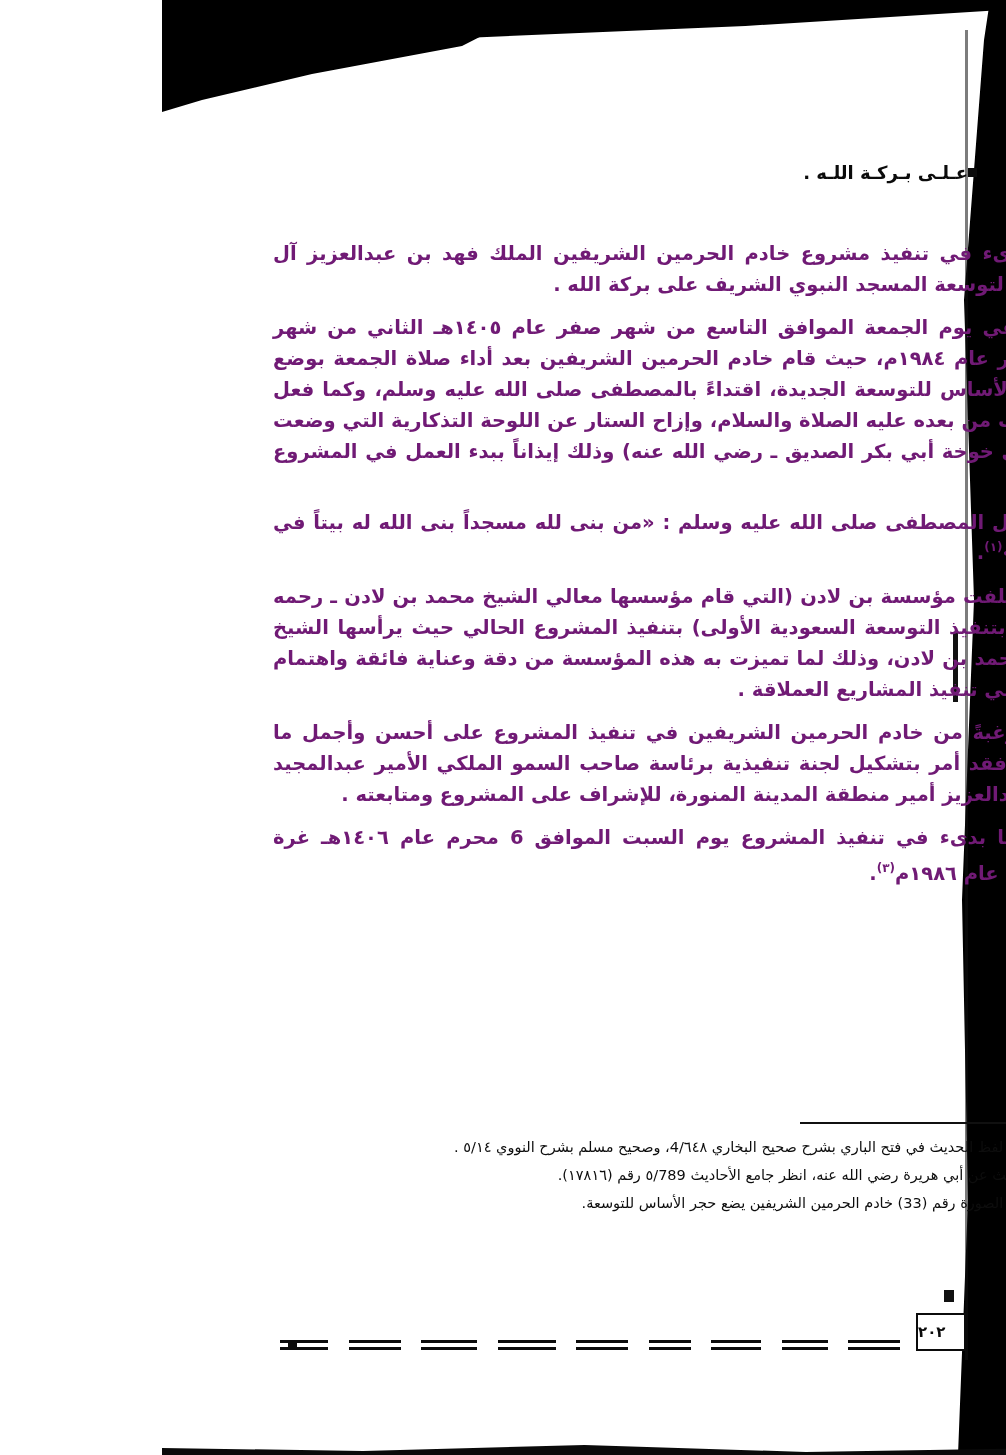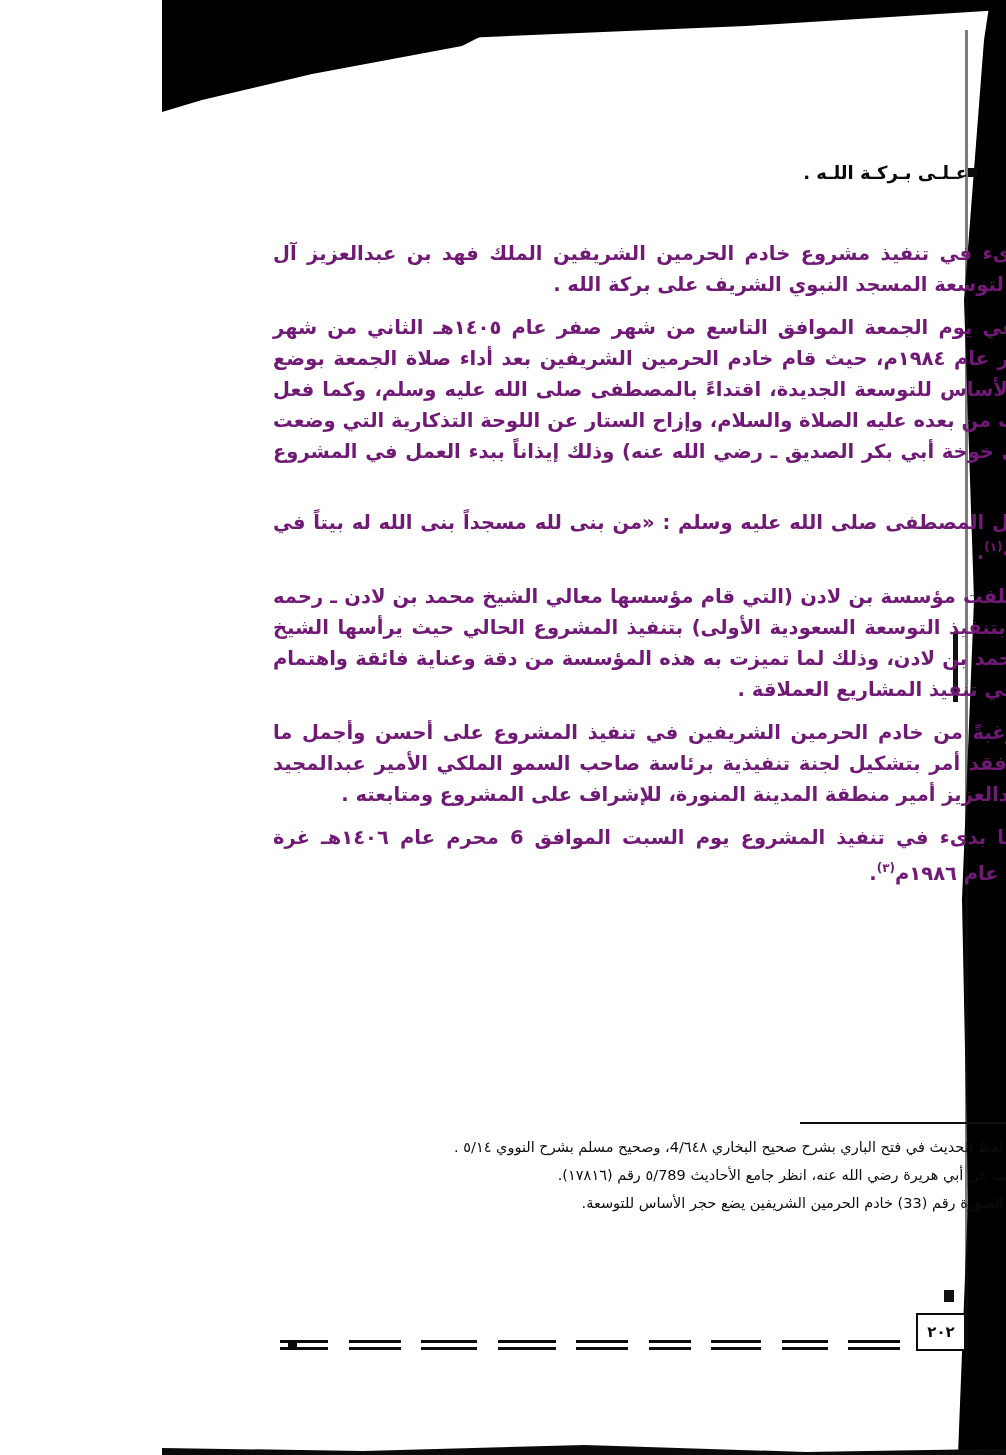--- a/index.html
+++ b/index.html
@@ -175,21 +175,21 @@
   
   .page-number-box {
     position: absolute;
     top: 1313px;
     left: 754px;
     width: 46px;
     height: 34px;
     border: 2.5px solid #0b0b0b;
     display: flex;
     align-items: center;
-    justify-content: center;
+    justify-content: flex-end;
     font-size: 15px;
     font-weight: bold;
     color: #0b0b0b;
     background: #fff;
   }
   .footer-ornament {
     position: absolute;
     top: 1334px;
     left: 118px;
     width: 620px;

